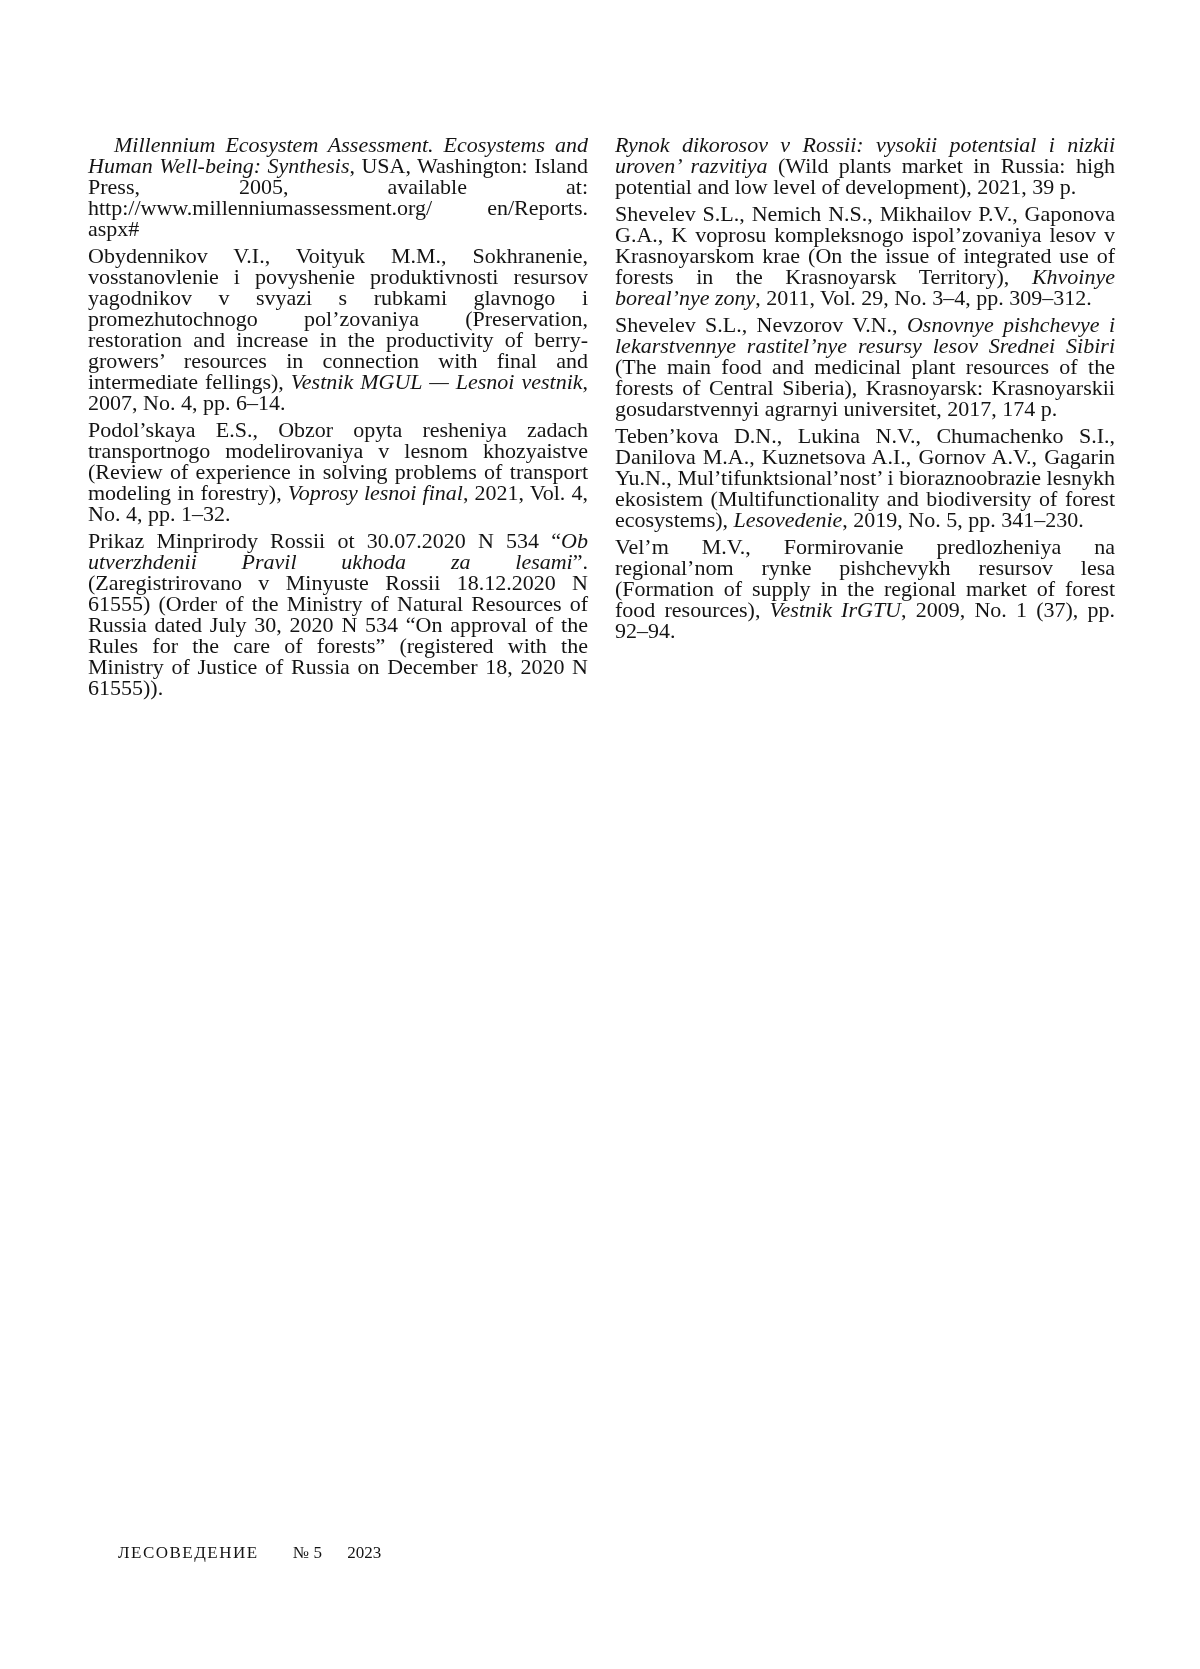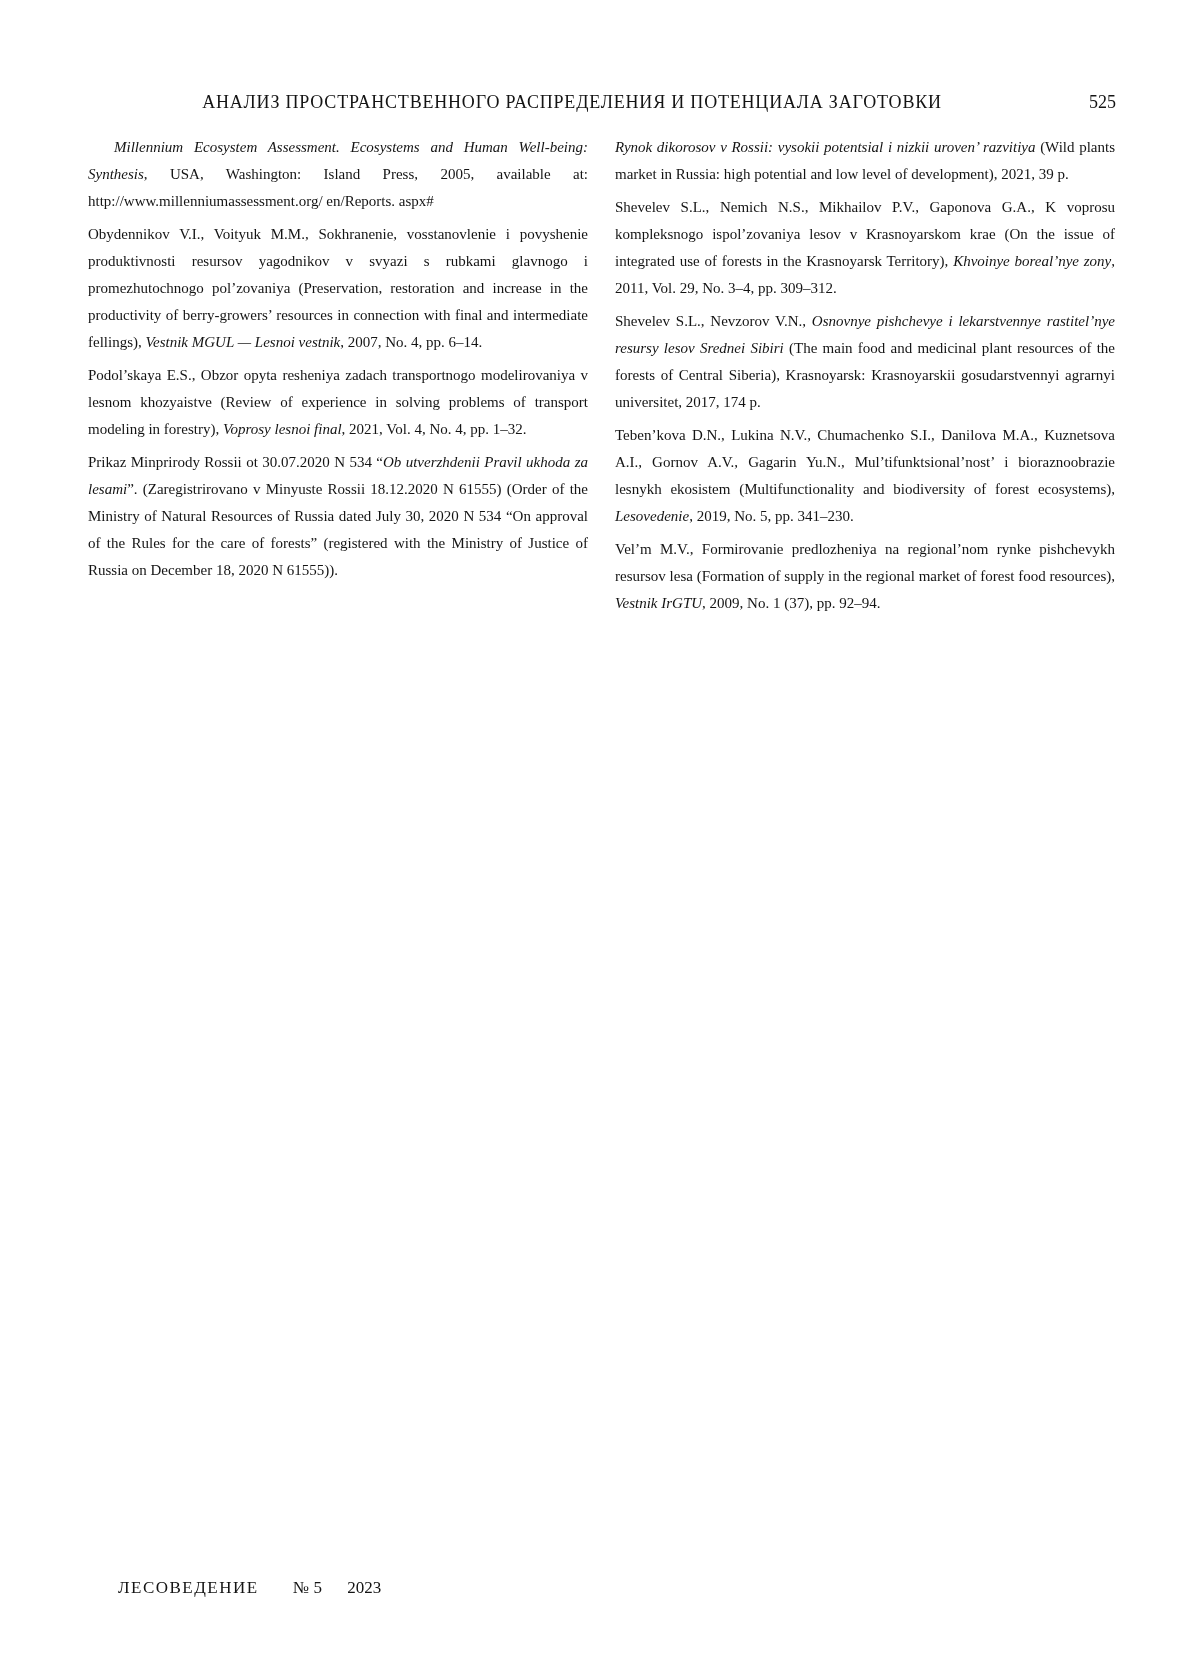--- a/index.html
+++ b/index.html
@@ -47,55 +47,51 @@
     top: 134px;
     width: 1028px;
     display: flex;
     column-gap: 27px;
   }
   .column {
     width: 500px;
   }
   .reference {
     margin: 0 0 6px 0;
-    font-size: 15px;
-    line-height: 27px;
+    font-size: 22px;
+    line-height: 21px;
     text-align: justify;
     overflow-wrap: break-word;
   }
   .reference.indent {
     text-indent: 26px;
   }
   .seg.it {
     font-style: italic;
   }
   .footer {
     position: absolute;
     left: 118px;
-    top: 1578px;
+    top: 1543px;
     font-size: 17px;
     white-space: nowrap;
   }
   .footer .journal-name {
     letter-spacing: 1.5px;
     margin-right: 30px;
   }
   .footer .issue {
     margin-right: 21px;
   }
 </style>
 </head>
 <body>
 
 <div class="page">
 
-  <div class="header">
-    <span class="running-title">АНАЛИЗ ПРОСТРАНСТВЕННОГО РАСПРЕДЕЛЕНИЯ И ПОТЕНЦИАЛА ЗАГОТОВКИ</span>
-    <span class="page-number">525</span>
-  </div>
 
   <div class="columns">
     <div class="column">
         <p class="reference indent"><span class="seg it">Millennium Ecosystem Assessment. Ecosystems and Human Well-being: Synthesis</span><span class="seg">, USA, Washington: Island Press, 2005, available at: http://www.millenniumassessment.org/ en/Reports. aspx#</span></p>
         <p class="reference"><span class="seg">Obydennikov V.I., Voityuk M.M., Sokhranenie, vosstanovlenie i povyshenie produktivnosti resursov yagodnikov v svyazi s rubkami glavnogo i promezhutochnogo pol’zovaniya (Preservation, restoration and increase in the productivity of berry-growers’ resources in connection with final and intermediate fellings), </span><span class="seg it">Vestnik MGUL — Lesnoi vestnik</span><span class="seg">, 2007, No. 4, pp. 6–14.</span></p>
         <p class="reference"><span class="seg">Podol’skaya E.S., Obzor opyta resheniya zadach transportnogo modelirovaniya v lesnom khozyaistve (Review of experience in solving problems of transport modeling in forestry), </span><span class="seg it">Voprosy lesnoi final</span><span class="seg">, 2021, Vol. 4, No. 4, pp. 1–32.</span></p>
         <p class="reference"><span class="seg">Prikaz Minprirody Rossii ot 30.07.2020 N 534 “</span><span class="seg it">Ob utverzhdenii Pravil ukhoda za lesami</span><span class="seg">”. (Zaregistrirovano v Minyuste Rossii 18.12.2020 N 61555) (Order of the Ministry of Natural Resources of Russia dated July 30, 2020 N 534 “On approval of the Rules for the care of forests” (registered with the Ministry of Justice of Russia on December 18, 2020 N 61555)).</span></p>
       </div>
     <div class="column">
         <p class="reference"><span class="seg it">Rynok dikorosov v Rossii: vysokii potentsial i nizkii uroven’ razvitiya</span><span class="seg"> (Wild plants market in Russia: high potential and low level of development), 2021, 39 p.</span></p>

